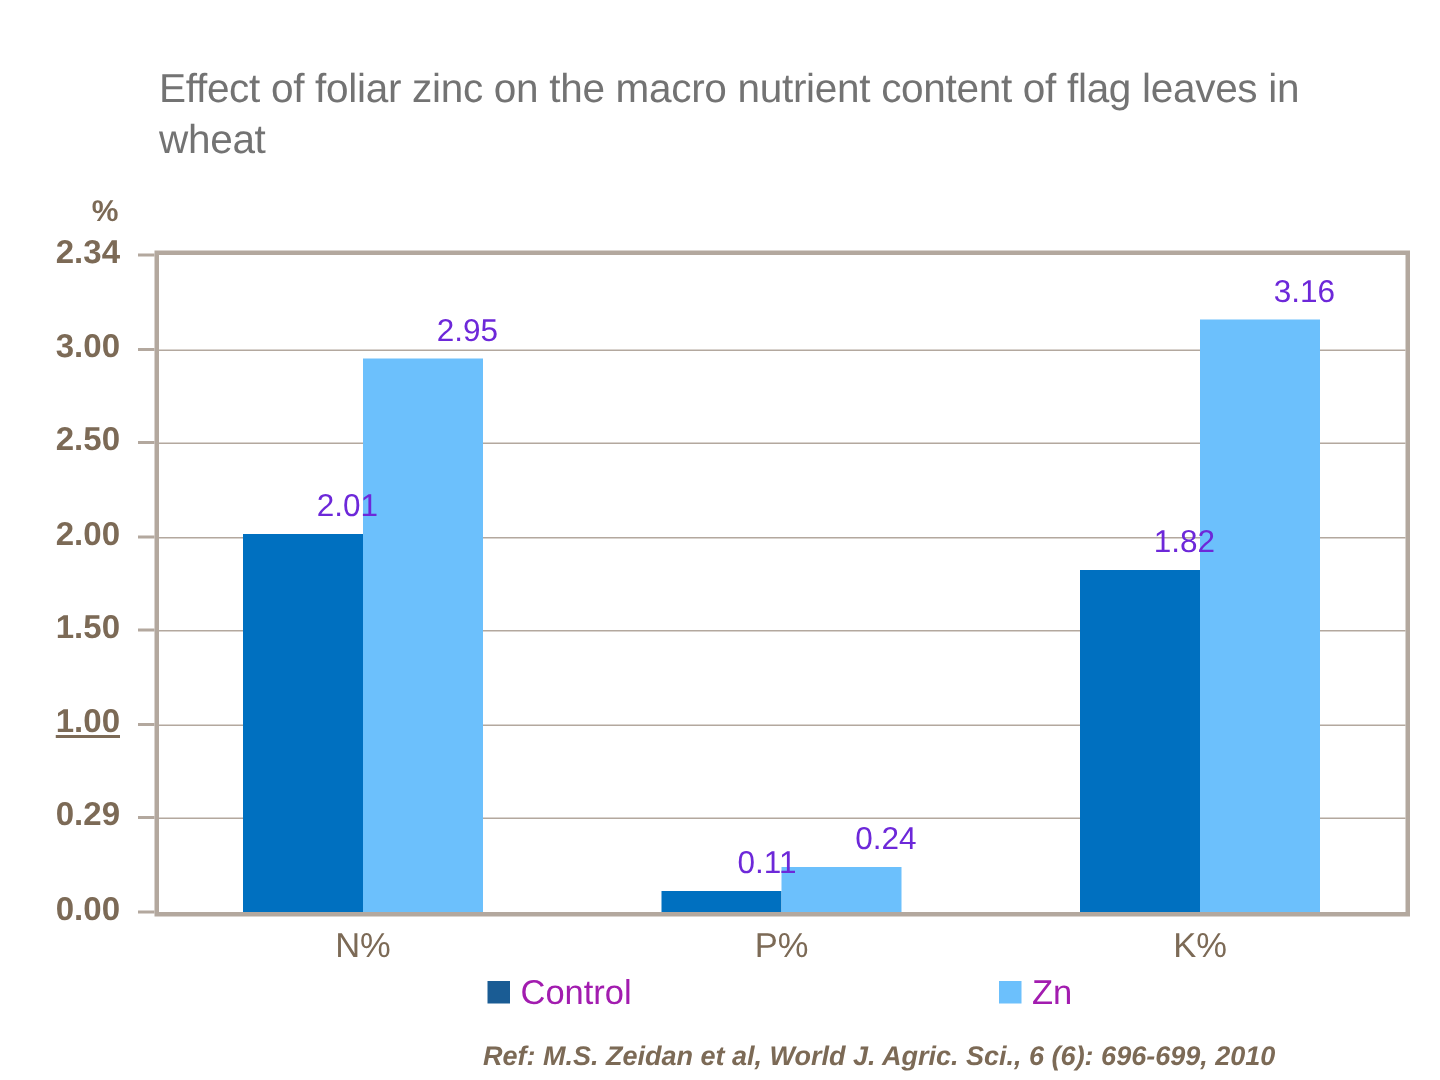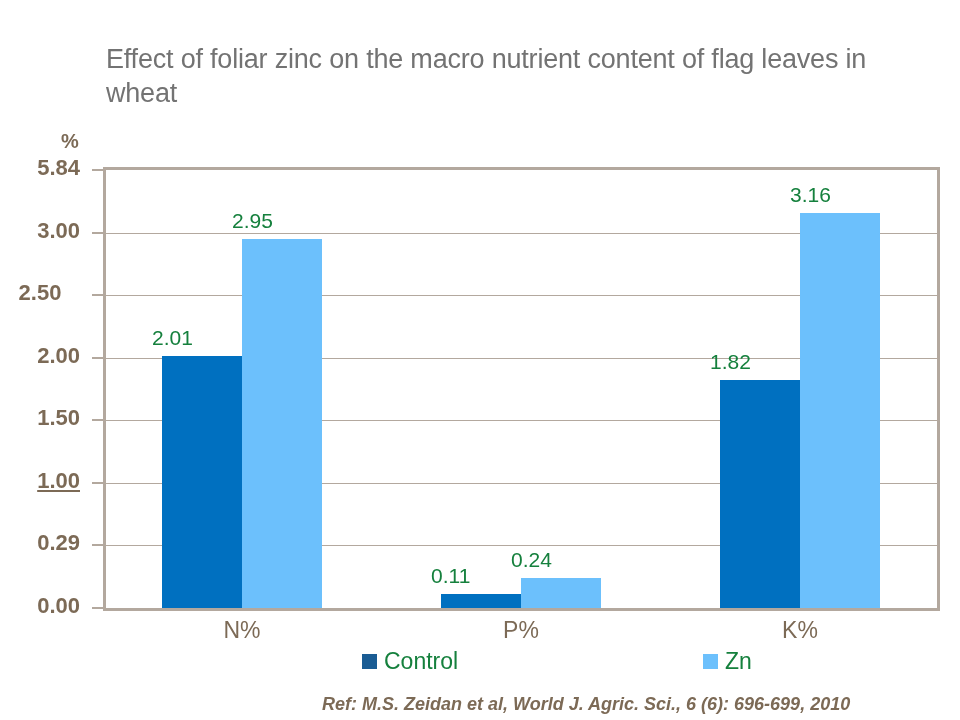--- a/index.html
+++ b/index.html
@@ -65,23 +65,23 @@
     position: absolute;
     bottom: 0;
   }
   .bar-control { background: #0070C0; }
   .bar-zn      { background: #6CC0FC; }
 
   
   .value-label {
     position: absolute;
     width: 100px;
-    text-align: left;
+    text-align: right;
     font-size: 21px;
-    color: #15803d;
+    color: #6d28d9;
     font-family: "Liberation Sans", sans-serif;
   }
 
   
   .y-tick {
     position: absolute;
     left: 0px;
     width: 80px;
     text-align: right;
     font-size: 22px;
@@ -113,22 +113,21 @@
     left: 0;
     width: 960px;
     height: 30px;
   }
   .legend-item {
     position: absolute;
     display: flex;
     align-items: center;
     gap: 7px;
     font-size: 23px;
-    color: #15803d;
-    margin-left: 37px;
+    color: #a21caf;
   }
   .legend-swatch {
     width: 15px;
     height: 15px;
     display: inline-block;
     flex: 0 0 auto;
   }
 
   
   #reference {
@@ -188,24 +187,24 @@
 <div class="y-tick" style="top: 593px;">0.00</div>
 <div class="y-tick-mark" style="top: 607px;"></div>
 <div class="y-tick" style="top: 530.429px;">0.29</div>
 <div class="y-tick-mark" style="top: 544.429px;"></div>
 <div class="y-tick" style="top: 467.857px; text-decoration: underline;">1.00</div>
 <div class="y-tick-mark" style="top: 481.857px;"></div>
 <div class="y-tick" style="top: 405.286px;">1.50</div>
 <div class="y-tick-mark" style="top: 419.286px;"></div>
 <div class="y-tick" style="top: 342.714px;">2.00</div>
 <div class="y-tick-mark" style="top: 356.714px;"></div>
-<div class="y-tick" style="top: 280.143px; text-align: center;">2.50</div>
+<div class="y-tick" style="top: 280.143px;">2.50</div>
 <div class="y-tick-mark" style="top: 294.143px;"></div>
 <div class="y-tick" style="top: 217.571px;">3.00</div>
 <div class="y-tick-mark" style="top: 231.571px;"></div>
-<div class="y-tick" style="top: 155px;">5.84</div>
+<div class="y-tick" style="top: 155px;">2.34</div>
 <div class="y-tick-mark" style="top: 169px;"></div>
 <div class="value-label" style="left: 152px; top: 326.463px;">2.01</div>
 <div class="value-label" style="left: 232px; top: 208.829px;">2.95</div>
 <div class="value-label" style="left: 431px; top: 564.234px;">0.11</div>
 <div class="value-label" style="left: 511px; top: 547.966px;">0.24</div>
 <div class="value-label" style="left: 710px; top: 350.24px;">1.82</div>
 <div class="value-label" style="left: 790px; top: 182.549px;">3.16</div>
 
 </body></html>

